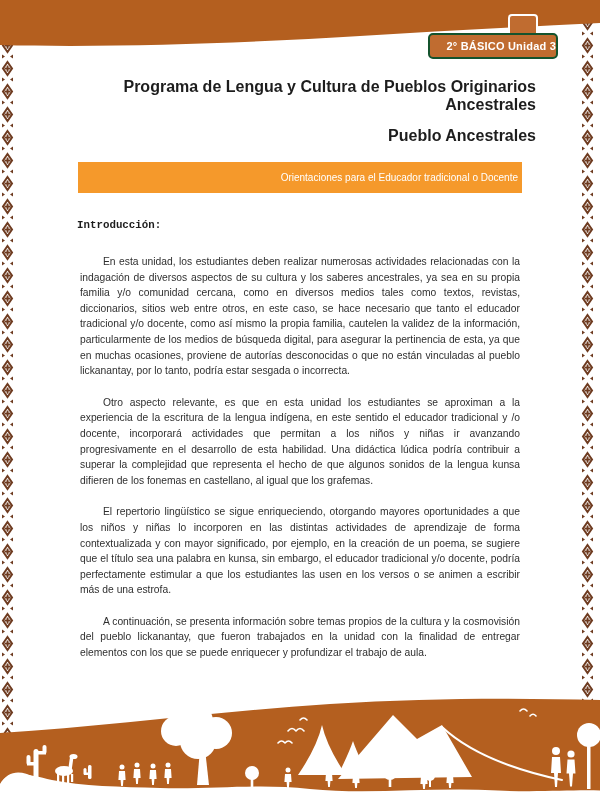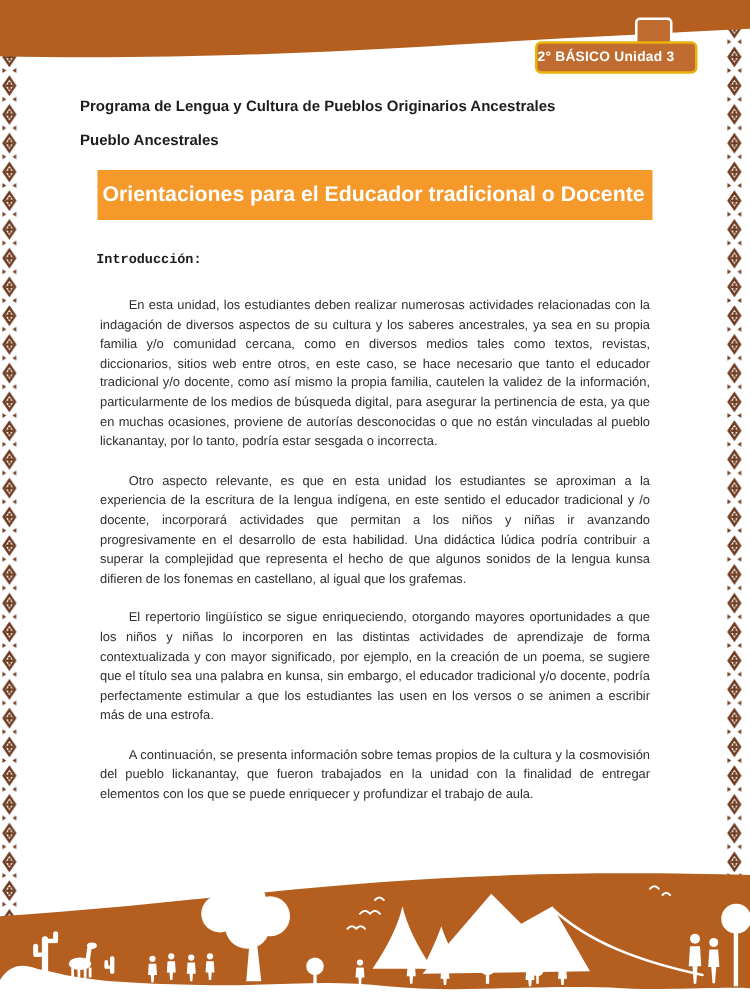--- a/index.html
+++ b/index.html
@@ -15,29 +15,29 @@
   .side-border.right{right:6px;}
   .pat-stroke{stroke:var(--pattern-brown);fill:none;stroke-width:2;}
   .pat-fill{fill:var(--pattern-brown);}
   
   .top-wave{position:absolute;top:0;left:0;z-index:2;display:block;}
   .hill{fill:var(--wave-orange);}
   
   .badge-stub{position:absolute;left:508px;top:14px;width:26px;height:26px;z-index:2;
     background:var(--badge-orange);border:2px solid #fff;border-radius:4px;}
   .badge{position:absolute;left:428px;top:33px;width:126px;height:22px;z-index:3;
-    background:var(--badge-orange);border:2px solid #eab308;border-radius:5px;
+    background:var(--badge-orange);border:2px solid #14532d;border-radius:5px;
     color:#fff;font-weight:bold;font-size:11px;display:flex;align-items:center;
-    justify-content:flex-start;letter-spacing:.2px;}
+    justify-content:flex-end;letter-spacing:.2px;}
   
   .content{position:absolute;left:64px;top:78px;width:472px;z-index:2;}
-  .title{margin:0 0 13px;text-align:left;font-weight:bold;font-size:12px;
+  .title{margin:0 0 13px;text-align:right;font-weight:bold;font-size:16px;
     color:var(--title-text);}
   .banner{margin:17px 14px 0;background:var(--banner-orange);color:#fff;
-    font-weight:bold;font-size:17px;text-align:left;padding:10px 4px;}
+    font-weight:normal;font-size:10px;text-align:right;padding:10px 4px;}
   .heading{margin:26px 0 0 13px;font-weight:bold;font-size:10.8px;color:var(--title-text);font-family:Liberation Mono, monospace;}
   .paragraphs p{margin:16px 16px 0;font-size:10.3px;line-height:15.6px;
     text-align:justify;text-indent:23px;color:var(--body-text);}
   .paragraphs p:first-child{margin-top:23px;}
   .paragraphs b{font-weight:normal;}
   
   .footer-scene{position:absolute;left:0;bottom:0;z-index:2;display:block;}
   .wht{fill:#ffffff;}
   .bird{stroke:#ffffff;stroke-width:1.6;fill:none;stroke-linecap:round;}
   .ridge{stroke:#ffffff;stroke-width:2;fill:none;stroke-linecap:round;}

